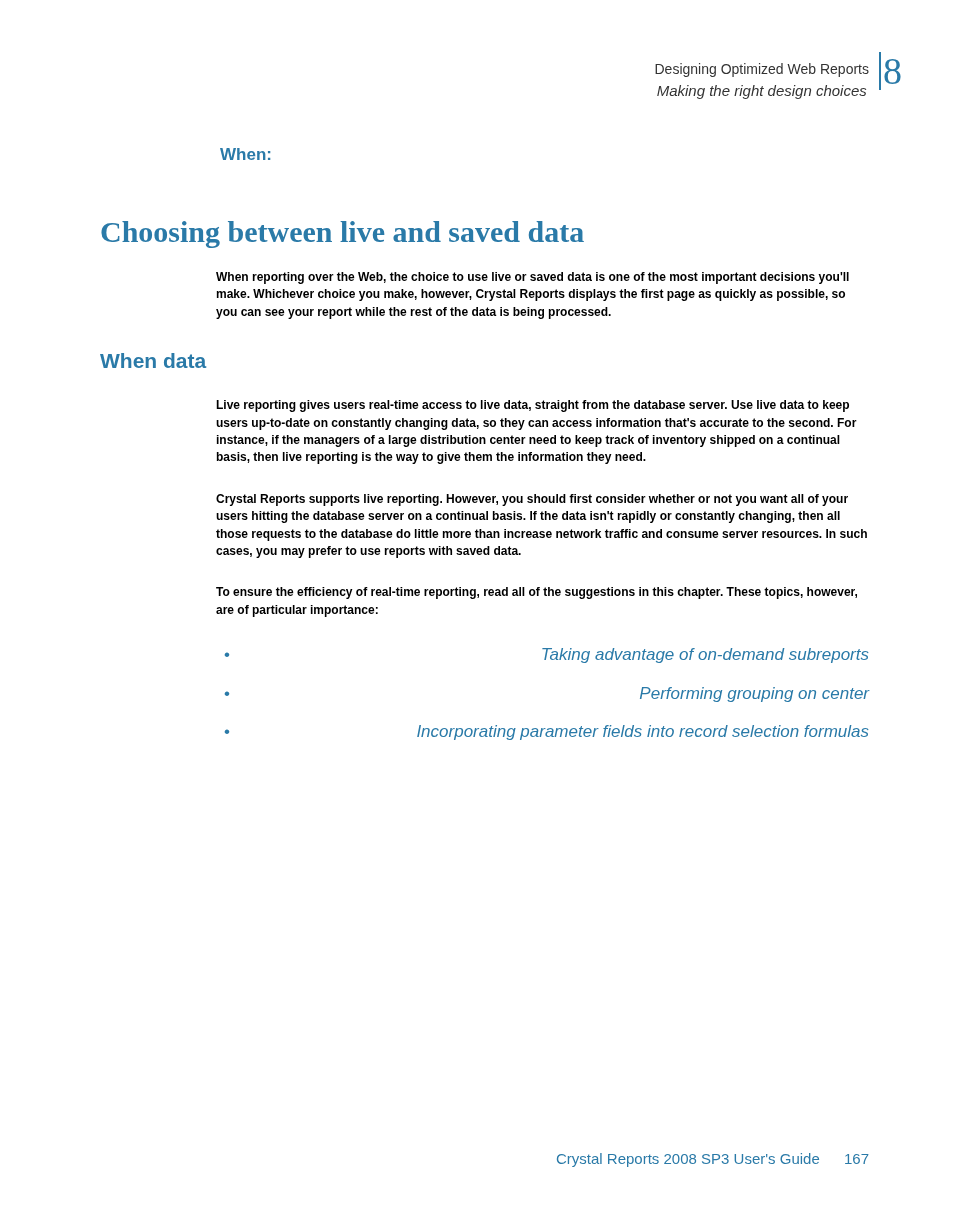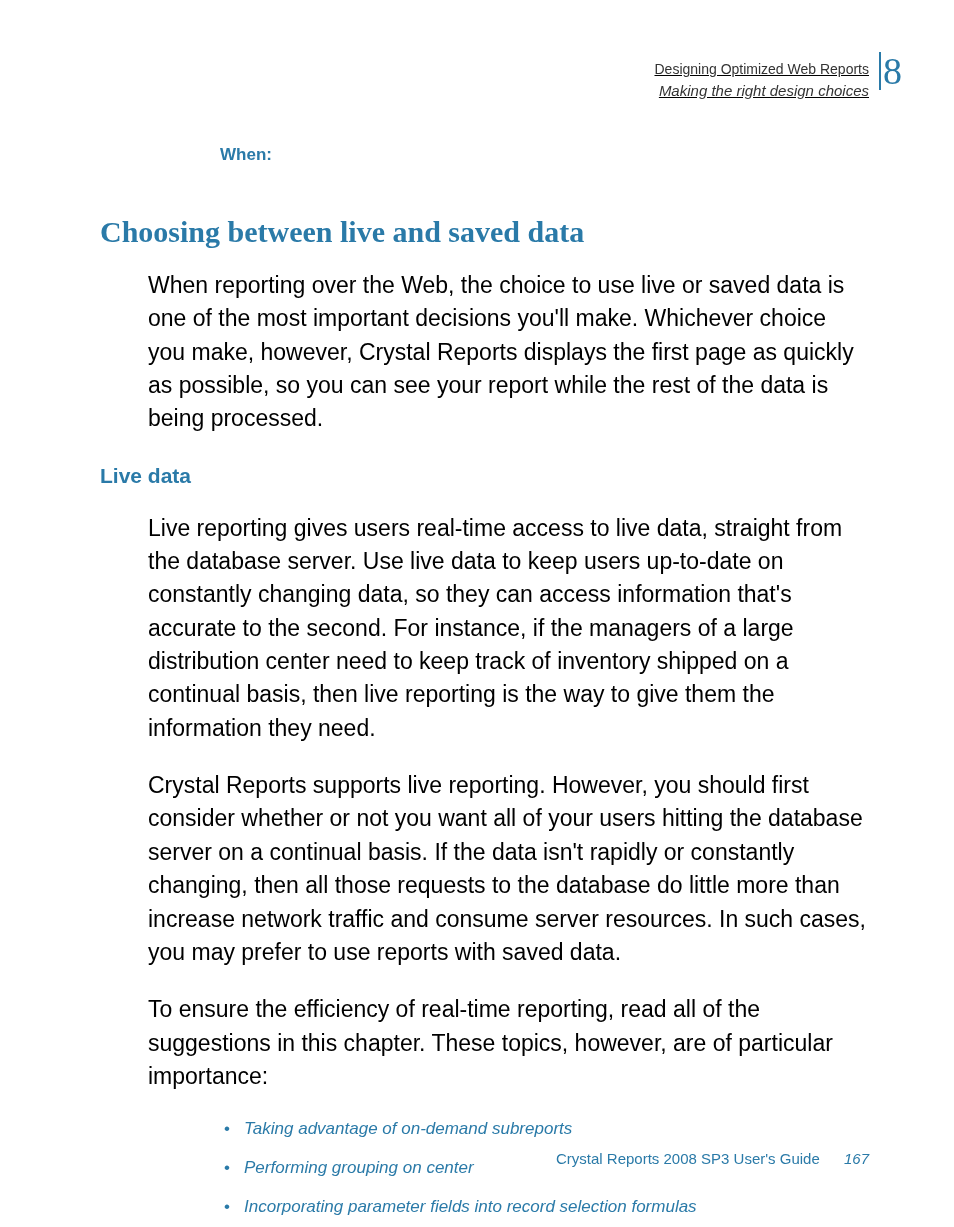--- a/index.html
+++ b/index.html
@@ -12,22 +12,21 @@
     height: 1227px;
     background: #ffffff;
     font-family: Arial, Helvetica, sans-serif;
     position: relative;
     color: #000000;
   }
   .header {
     position: absolute;
     top: 60px;
     right: 85px;
-    text-align: right;
-    text-decoration: underline;
+    text-align: center;
   }
   .header-chapter {
     font-size: 14px;
     color: #333333;
     line-height: 1.4;
   }
   .header-section {
     font-size: 15px;
     font-style: italic;
     color: #333333;
@@ -75,37 +74,39 @@
     color: #000000;
   }
   .h1 {
     font-family: 'Palatino Linotype', 'Book Antiqua', Palatino, Georgia, serif;
     color: #2a7aa8;
     font-size: 30px;
     font-weight: bold;
     margin-bottom: 20px;
   }
   .body-para {
-    margin-left: 48px;
-    font-size: 23px;
+    margin-left: 116px;
+    font-size: 12px;
     line-height: 1.45;
     color: #000000;
     margin-bottom: 24px;
+    font-weight: bold;
   }
   .h2 {
     color: #2a7aa8;
     font-size: 21px;
     font-weight: bold;
     margin-top: 28px;
     margin-bottom: 24px;
     font-family: Arial, Helvetica, sans-serif;
   }
   .bullet-list {
     margin-left: 120px;
     list-style: none;
+    text-align: right;
   }
   .bullet-list li {
     position: relative;
     padding-left: 24px;
     margin-bottom: 14px;
     font-size: 17px;
     line-height: 1.45;
   }
   .bullet-list li::before {
     content: "•";
@@ -120,21 +121,20 @@
   }
   .footer {
     position: absolute;
     bottom: 60px;
     right: 85px;
     font-size: 15px;
     color: #2a7aa8;
   }
   .footer .page-num {
     margin-left: 20px;
-    font-style: italic;
   }
 </style>
 </head>
 <body>
 
 <div class="header">
   <div class="header-chapter">Designing Optimized Web Reports</div>
   <div class="header-section">Making the right design choices</div>
 </div>
 
@@ -146,21 +146,21 @@
 <div class="content">
 
   <div class="note-block">
     <div class="note-label">When:</div>
   </div>
 
   <h1 class="h1">Choosing between live and saved data</h1>
 
   <p class="body-para">When reporting over the Web, the choice to use live or saved data is one of the most important decisions you'll make. Whichever choice you make, however, Crystal Reports displays the first page as quickly as possible, so you can see your report while the rest of the data is being processed.</p>
 
-  <h2 class="h2">Live data</h2>
+  <h2 class="h2">When data</h2>
 
   <p class="body-para">Live reporting gives users real-time access to live data, straight from the database server. Use live data to keep users up-to-date on constantly changing data, so they can access information that's accurate to the second. For instance, if the managers of a large distribution center need to keep track of inventory shipped on a continual basis, then live reporting is the way to give them the information they need.</p>
 
   <p class="body-para">Crystal Reports supports live reporting. However, you should first consider whether or not you want all of your users hitting the database server on a continual basis. If the data isn't rapidly or constantly changing, then all those requests to the database do little more than increase network traffic and consume server resources. In such cases, you may prefer to use reports with saved data.</p>
 
   <p class="body-para">To ensure the efficiency of real-time reporting, read all of the suggestions in this chapter. These topics, however, are of particular importance:</p>
 
   <ul class="bullet-list">
     <li>
       <span class="link-text">Taking advantage of on-demand subreports</span>

